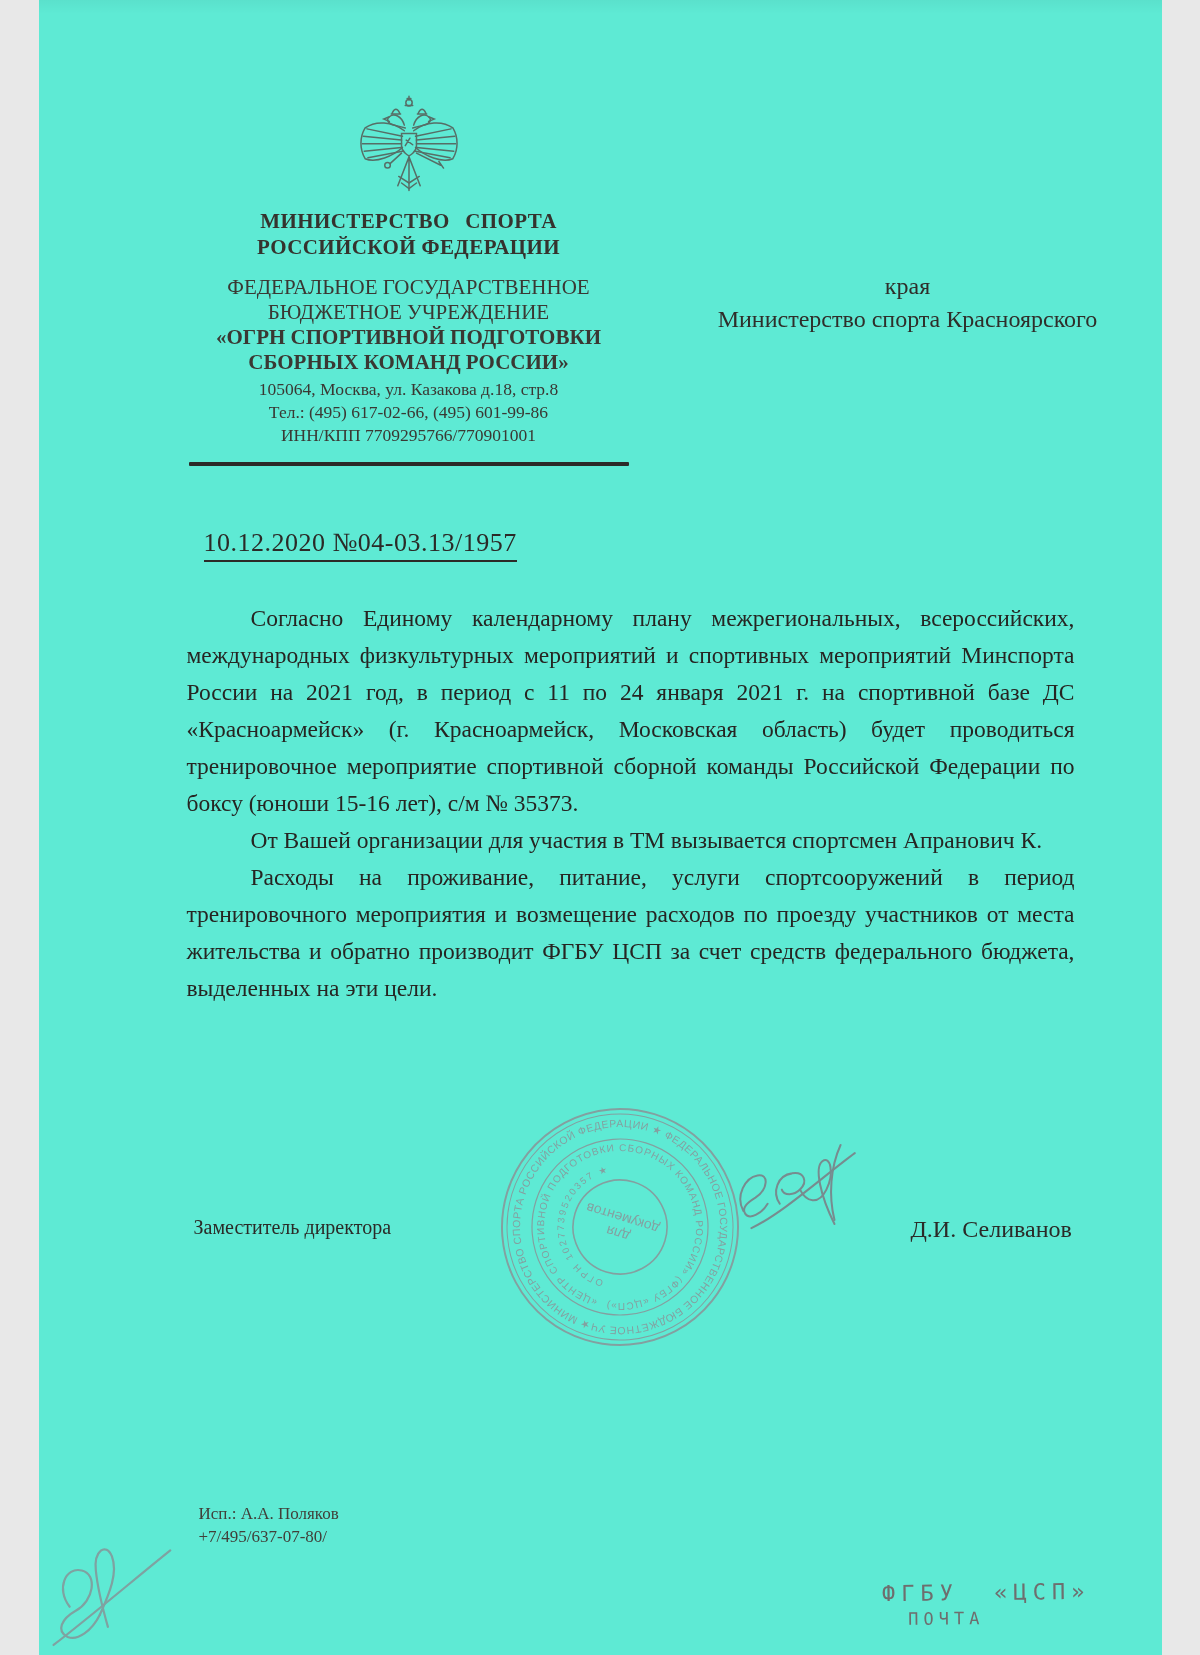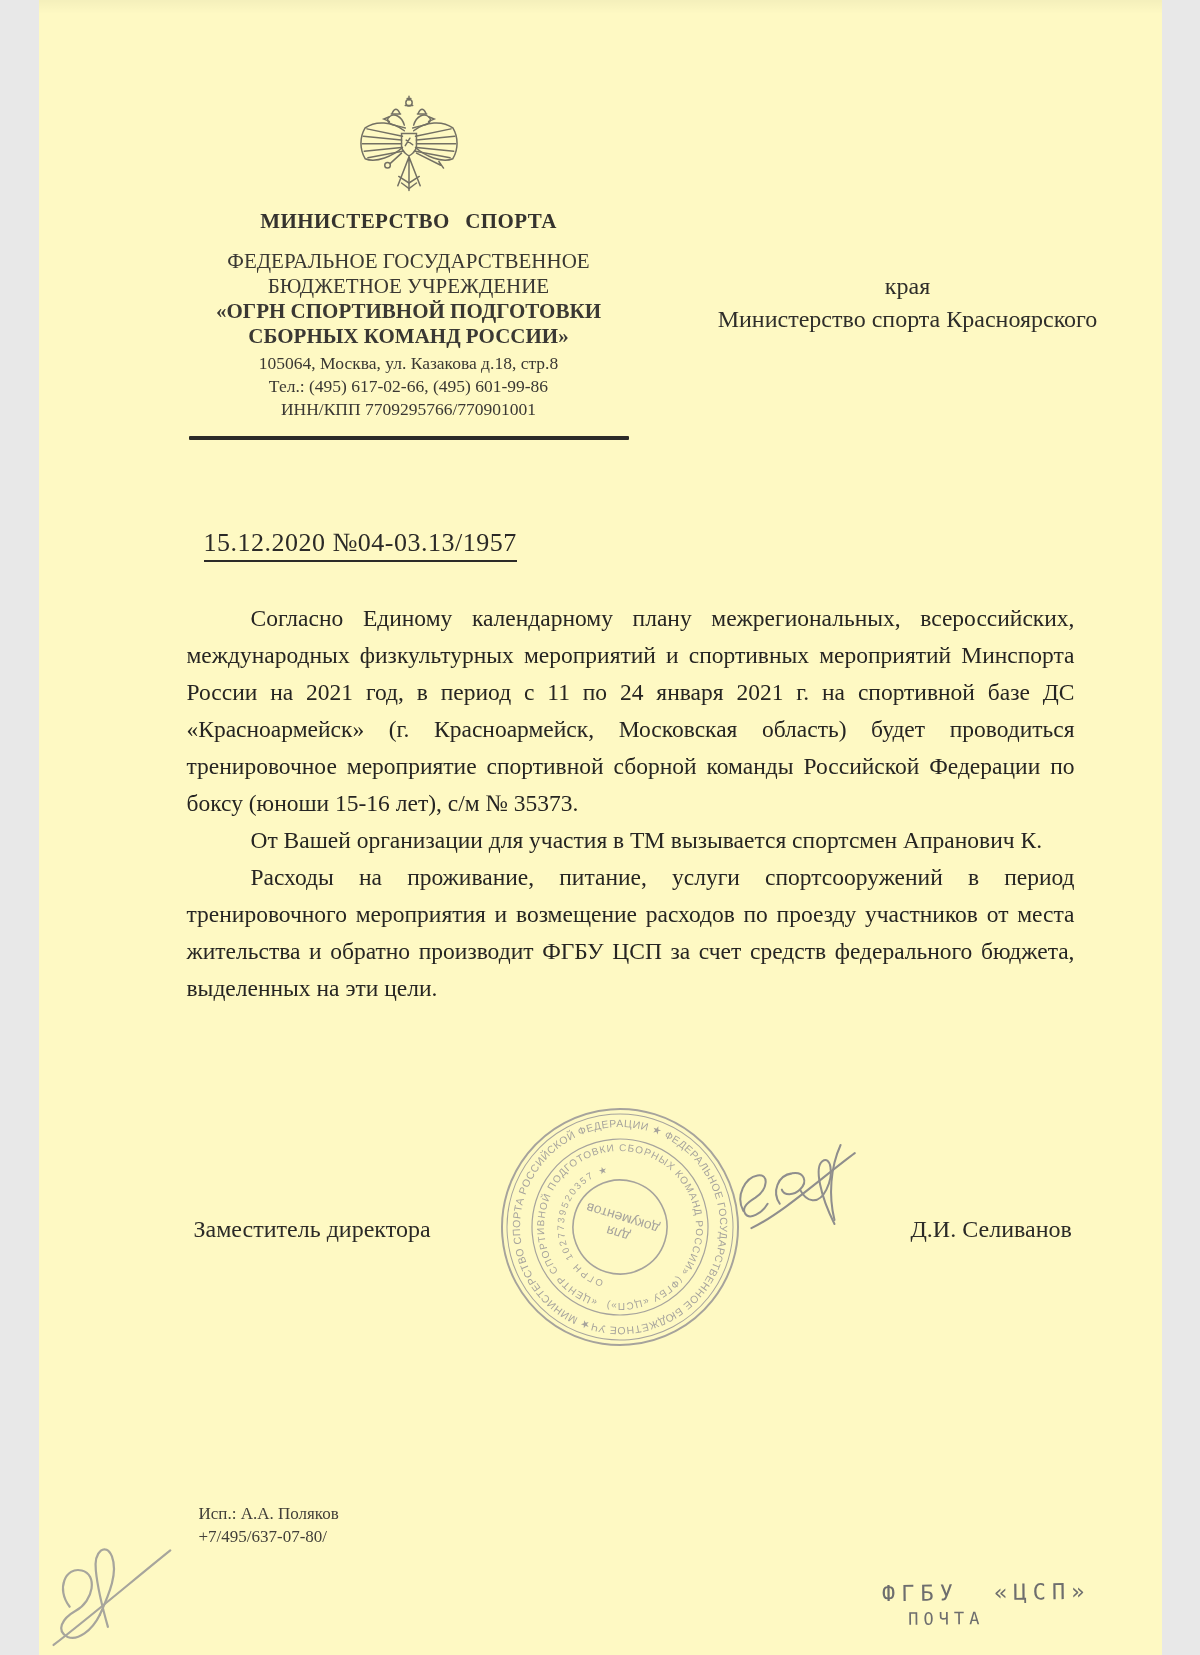--- a/index.html
+++ b/index.html
@@ -1,18 +1,18 @@
 <!DOCTYPE html>
 <html><head>
 <meta charset="utf-8">
 <style>
   html,body { margin:0; padding:0; background:#e8e8e8; }
   .page {
     position:relative; width:1123px; height:1655px; margin:0 auto;
-    background:#fef9c3; overflow:hidden;
+    background:#5eead4; overflow:hidden;
     font-family:"Liberation Serif", serif; color:#2b2a27;
   }
   
   .page::before{
     content:""; position:absolute; inset:0; pointer-events:none;
     background:linear-gradient(180deg, rgba(0,0,0,.04), rgba(0,0,0,0) 14px);
   }
 
   
   .lh-left { position:absolute; left:150px; top:92px; width:440px; text-align:center; }
@@ -36,21 +36,21 @@
   }
 
   
   .body-block {
     position:absolute; left:148px; top:600px; width:888px;
     font-size:23.5px; line-height:37px; text-align:justify; color:#262522;
   }
   .body-block p { margin:0; text-indent:64px; }
 
   
-  .sig-title { position:absolute; left:155px; top:1216px; font-size:24px; color:#2b2a27; }
+  .sig-title { position:absolute; left:155px; top:1216px; font-size:20px; color:#2b2a27; }
   .sig-name  { position:absolute; left:872px; top:1216px; font-size:24px; color:#2b2a27; }
 
   .stamp {
     position:absolute; left:452px; top:1098px; width:258px; height:258px;
     opacity:.78; filter:blur(.3px);
   }
   .signature-svg { position:absolute; left:682px; top:1114px; width:152px; height:138px; opacity:.85; }
 
   
   .executor { position:absolute; left:160px; top:1502px; font-size:17px; line-height:23px; color:#413f39; }
@@ -95,39 +95,40 @@
       <path d="M60,67 L48,98 M60,67 L60,103 M60,67 L72,98"></path>
       <path d="M49,88 L60,95 L71,88 M52,95 L60,101 L68,95"></path>
 
       <circle cx="37" cy="76" r="3"></circle>
       <path d="M40,74 L52,63"></path>
       <path d="M68,63 L94,76 M92,72 l5,7"></path>
     </svg>
 
     <div class="ministry">
       <div class="l1">МИНИСТЕРСТВО СПОРТА</div>
+      <div>РОССИЙСКОЙ ФЕДЕРАЦИИ</div>
     </div>
 
     <div class="org">
       <div>ФЕДЕРАЛЬНОЕ ГОСУДАРСТВЕННОЕ</div>
       <div>БЮДЖЕТНОЕ УЧРЕЖДЕНИЕ</div>
       <div class="b">«ОГРН СПОРТИВНОЙ ПОДГОТОВКИ</div>
       <div class="b">СБОРНЫХ КОМАНД РОССИИ»</div>
     </div>
 
     <div class="addr">
       <div>105064, Москва, ул. Казакова д.18, стр.8</div>
       <div>Тел.: (495) 617-02-66, (495) 601-99-86</div>
       <div>ИНН/КПП 7709295766/770901001</div>
     </div>
 
     <div class="divider"></div>
   </div>
 
-  <div class="refline">15.12.2020 №04-03.13/1957</div>
+  <div class="refline">10.12.2020 №04-03.13/1957</div>
 
   <div class="recipient">
     <div>края</div>
     <div>Министерство спорта Красноярского</div>
   </div>
 
   <div class="body-block">
     <p>Согласно Единому календарному плану межрегиональных, всероссийских, международных физкультурных мероприятий и спортивных мероприятий Минспорта России на 2021 год, в период с 11 по 24 января 2021 г. на спортивной базе ДС «Красноармейск» (г. Красноармейск, Московская область) будет проводиться тренировочное мероприятие спортивной сборной команды Российской Федерации по боксу (юноши 15-16 лет), с/м № 35373.</p>
     <p>От Вашей организации для участия в ТМ вызывается спортсмен Апранович К.</p>
     <p>Расходы на проживание, питание, услуги спортсооружений в период тренировочного мероприятия и возмещение расходов по проезду участников от места жительства и обратно производит ФГБУ ЦСП за счет средств федерального бюджета, выделенных на эти цели.</p>

